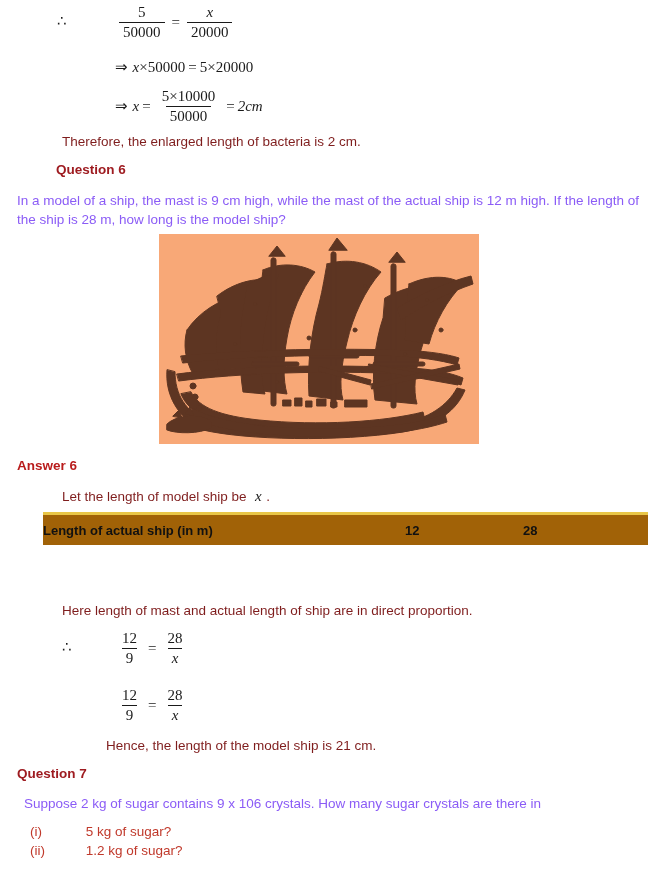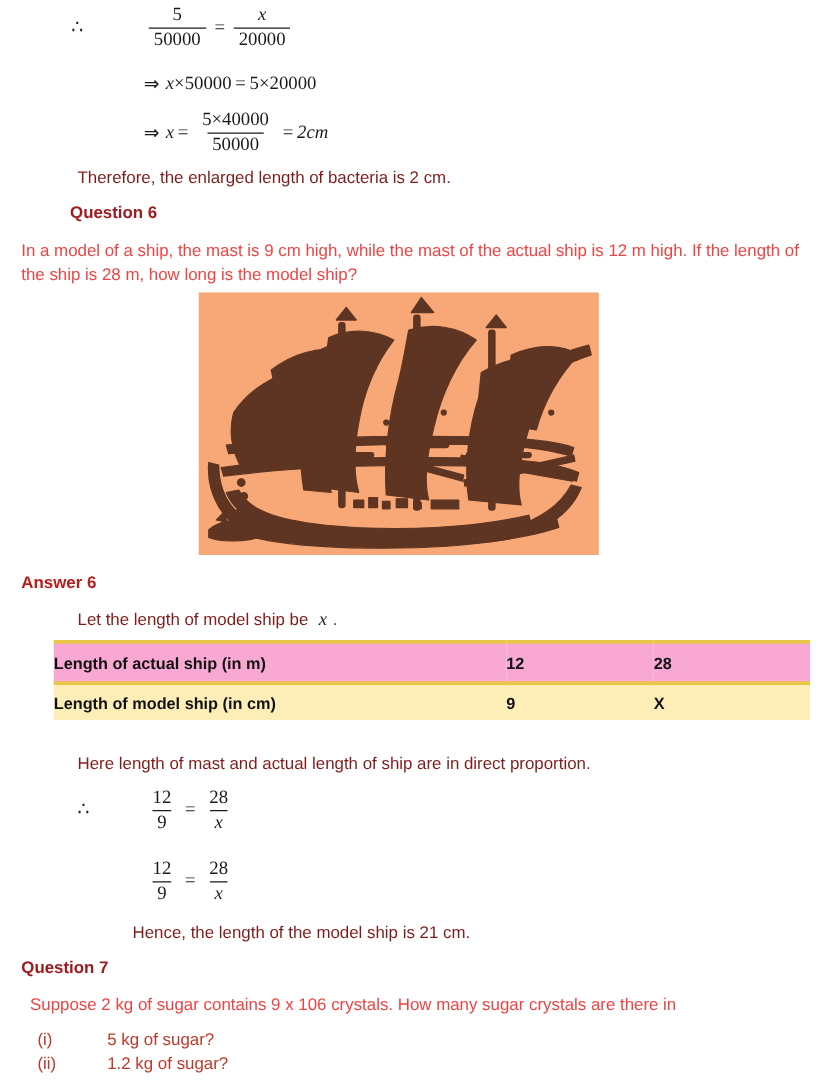--- a/index.html
+++ b/index.html
@@ -44,21 +44,21 @@
     font-family: "Liberation Sans", sans-serif;
     font-size: 13.5px;
     font-weight: bold;
     color: #b91c1c;
     white-space: nowrap;
   }
 
   .q-body {
     font-family: "Liberation Sans", sans-serif;
     font-size: 13.5px;
-    color: #ef4444;
+    color: #8b5cf6;
     line-height: 19px;
   }
 
   
   .eqline {
     display: flex;
     align-items: center;
     font-family: "Liberation Serif", serif;
     color: #1a1a1a;
     font-size: 15px;
@@ -90,21 +90,21 @@
     table-layout: fixed;
     font-family: "Liberation Sans", sans-serif;
   }
   .prop-table td {
     font-size: 13px;
     font-weight: bold;
     color: #111111;
     padding: 0;
     vertical-align: middle;
   }
-  .row-a { background: #f9a8d4; }
+  .row-a { background: #a16207; }
   .row-b { background: #fdeeb8; }
   .prop-table tr.row-a td { border-top: 3px solid #e9c647; height: 30px; }
   .prop-table tr.row-b td { border-top: 3px solid #e9c647; height: 28px; }
   .c-label { padding-left: 13px; }
   .c-v1 { padding-left: 2px; }
   .c-v2 { padding-left: 2px; }
 
   .list-row {
     position: absolute;
     font-family: "Liberation Sans", sans-serif;
@@ -140,21 +140,21 @@
   <span>5</span>
   <span>×</span>
   <span>20000</span>
 </div>
 
 <div class="blk eqline" style="left:115px; top:88px;">
   <span>⇒</span>
   <span class="ital" style="margin-left:5px;">x</span>
   <span class="op">=</span>
   <span class="frac">
-    <span class="num">5×40000</span>
+    <span class="num">5×10000</span>
     <span class="den">50000</span>
   </span>
   <span class="op">=</span>
   <span class="ital">2cm</span>
 </div>
 
 <div class="blk body-text" style="left:62px; top:134px;">Therefore, the enlarged length of bacteria is 2 cm.</div>
 
 <div class="blk q-head" style="left:17px; top:162px;margin-left:39px;">Question 6</div>
 
@@ -244,25 +244,20 @@
     <col style="width:362px;">
       <col style="width:118px;">
       <col style="width:125px;">
   </colgroup>
   <tbody>
     <tr class="row-a">
       <td class="c-label">Length of actual ship (in m)</td>
       <td class="c-v1">12</td>
       <td class="c-v2">28</td>
     </tr>
-    <tr class="row-b">
-      <td class="c-label">Length of model ship (in cm)</td>
-      <td class="c-v1">9</td>
-      <td class="c-v2">X</td>
-    </tr>
   </tbody>
 </table>
 
 <div class="blk body-text" style="left:62px; top:603px;">Here length of mast and actual length of ship are in direct proportion.</div>
 
 <div class="blk serif-math" style="left:62px; top:638px;">∴</div>
 
 <div class="blk eqline" style="left:114px; top:630px;">
   <span class="frac">
     <span class="num">12</span>

